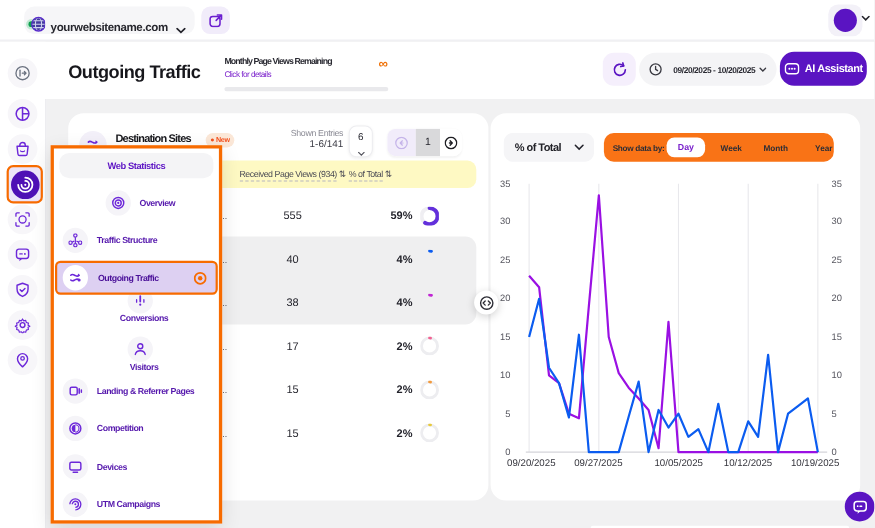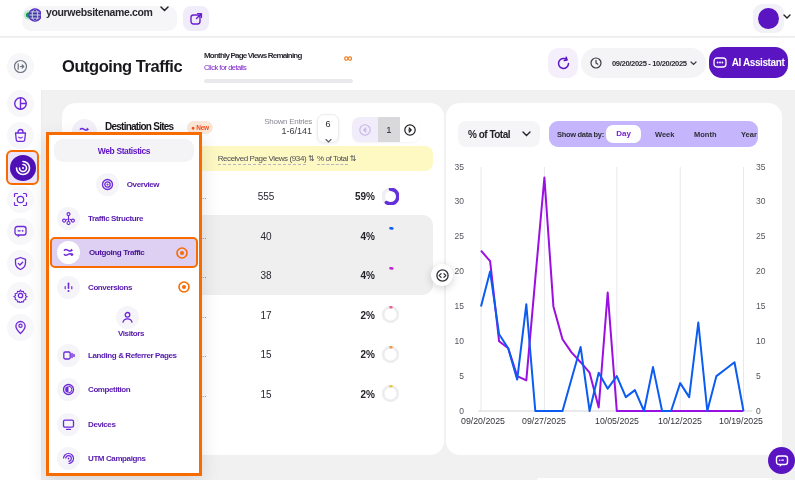--- a/index.html
+++ b/index.html
@@ -1,21 +1,21 @@
 <!DOCTYPE html>
 <html><head>
 <meta charset="utf-8">
 <style>
 * { margin:0; padding:0; box-sizing:border-box; }
 html,body { width:795px; height:480px; overflow:hidden; }
 body { font-family:"Liberation Sans", sans-serif; background:#f1f1f2; position:relative; }
 .abs { position:absolute; }
 
 #topbar { left:0; top:0; width:795px; height:37px; background:#fff; border-bottom:1px solid #ececef; }
-#sitepill { left:22px; top:6px; width:155px; height:25px; background:#f6f6f8; border-radius:9px; display:flex; align-items:flex-start; }
+#sitepill { left:22px; top:6px; width:155px; height:25px; background:#f6f6f8; border-radius:9px; display:flex; align-items:flex-end; }
 #sitepill .logo { margin-left:1px; flex:none; }
 #sitepill .name { font-size:10.5px; font-weight:bold; color:#27272e; margin-left:5px; white-space:nowrap; letter-spacing:-0.35px; }
 #sitepill .chev { margin-left:auto; margin-right:8px; }
 #sharebtn { left:183px; top:6px; width:26px; height:25px; background:#f1ecfa; border-radius:8px; display:flex; align-items:center; justify-content:center; }
 #avatarbox { left:753px; top:4px; width:31px; height:29px; background:#f3f1f8; border-radius:9px; }
 #avatar { left:758px; top:8px; width:21px; height:21px; border-radius:50%; background:#5a14c2; }
 #avchev { left:783px; top:14px; }
 
 #header { left:0; top:38px; width:795px; height:52px; background:#fff; }
 #sidebar { left:0; top:38px; width:42px; height:442px; background:#fff; border-right:1px solid #ececef; }
@@ -50,21 +50,21 @@
 #thead .c1 span { border-bottom:1px dashed #b6b6bf; padding-bottom:1px; }
 #thead .c2 { position:absolute; left:247px; top:8px; width:115px; text-align:left; font-size:8px; color:#4a4a54; letter-spacing:-0.4px; }
 #grayblock { left:70px; top:215px; width:363px; height:80px; background:#efeff0; border-radius:10px; }
 .row-dots { position:absolute; font-size:8px; color:#55555e; width:12px; }
 .row-val { position:absolute; left:206px; width:120px; text-align:center; font-size:10px; color:#26262e; }
 .row-pct { position:absolute; left:320px; width:55px; text-align:right; font-size:10px; font-weight:bold; color:#23232b; }
 .donut { position:absolute; left:381.5px; }
 
 #pselect { left:458px; top:121px; width:82px; height:26px; background:#f5f5f7; border-radius:8px; display:flex; align-items:center; justify-content:space-between; }
 #pselect .t { font-size:10px; font-weight:bold; color:#222228; margin-left:10px; letter-spacing:-0.5px; }
-#showpill { left:549px; top:121px; width:209px; height:26px; background:#c4b5fd; border-radius:9px; font-size:7.5px; color:#2e2e36; }
+#showpill { left:549px; top:121px; width:209px; height:26px; background:#f97316; border-radius:9px; font-size:7.5px; color:#2e2e36; }
 #showpill span { position:absolute; }
 #showpill .lbl { font-weight:bold; left:8px; top:9px; font-size:7.5px; letter-spacing:-0.3px; }
 #daychip { background:#fff; border-radius:7px; color:#7b22cc; font-weight:bold; left:57px; top:4px; width:35px; height:18px; text-align:center; line-height:18px; font-size:8px; }
 .tab { font-weight:bold; top:9px; }
 
 #menu { left:46px; top:132px; width:156px; height:344px; background:#fff; border:3px solid #f76b00; box-shadow:0 6px 18px rgba(0,0,0,.12); }
 #menu-hd { position:absolute; left:5px; top:4px; width:140px; height:23px; background:#f4f4f6; border-radius:9px; display:flex; align-items:center; justify-content:center; font-size:8.5px; font-weight:bold; color:#5c13c4; letter-spacing:-0.4px; }
 .mi { position:absolute; left:7px; width:142px; height:30px; display:flex; align-items:center; }
 .mi .ic { width:23px; height:23px; border-radius:50%; background:#f5f4f8; display:flex; align-items:center; justify-content:center; margin-left:1px; flex:none; }
 .mi .tx { font-size:8px; font-weight:bold; color:#5619ad; margin-left:8px; white-space:nowrap; letter-spacing:-0.4px; }
@@ -296,21 +296,21 @@
           <svg width="13" height="13" viewBox="0 0 13 13">
             <circle cx="6.5" cy="2.1" r="1.5" fill="none" stroke="#6d28d9" stroke-width="1.1"></circle>
             <circle cx="2.1" cy="8.6" r="1.5" fill="none" stroke="#6d28d9" stroke-width="1.1"></circle>
             <circle cx="10.9" cy="8.6" r="1.5" fill="none" stroke="#6d28d9" stroke-width="1.1"></circle>
             <circle cx="6.5" cy="11" r="1.5" fill="none" stroke="#6d28d9" stroke-width="1.1"></circle>
             <path d="M6.5 3.6v5.8M3.5 8.2l2-1.2M9.5 8.2l-2-1.2" fill="none" stroke="#6d28d9" stroke-width="1.1"></path>
           </svg>
         </span>
         <span class="tx">Traffic Structure</span>
       </div>
-      <div class="mi" style="top:137px;">
+      <div class="mi" style="top:127px;flex-direction:column;">
         <span class="ic">
           <svg width="13" height="13" viewBox="0 0 13 13">
             <path d="M6.5 2.2v5" fill="none" stroke="#6d28d9" stroke-width="1.6" stroke-linecap="round"></path>
             <circle cx="6.5" cy="10" r="1" fill="#6d28d9"></circle>
             <path d="M3.2 5.5v2.2M9.8 5.5v2.2" fill="none" stroke="#6d28d9" stroke-width="1.2" stroke-linecap="round"></path>
           </svg>
         </span>
         <span class="tx">Conversions</span>
         <svg width="12" height="12" viewBox="0 0 12 12" style="margin-left:auto; margin-right:8px;">
           <circle cx="6" cy="6" r="5" fill="none" stroke="#f76b00" stroke-width="1.6"></circle>

